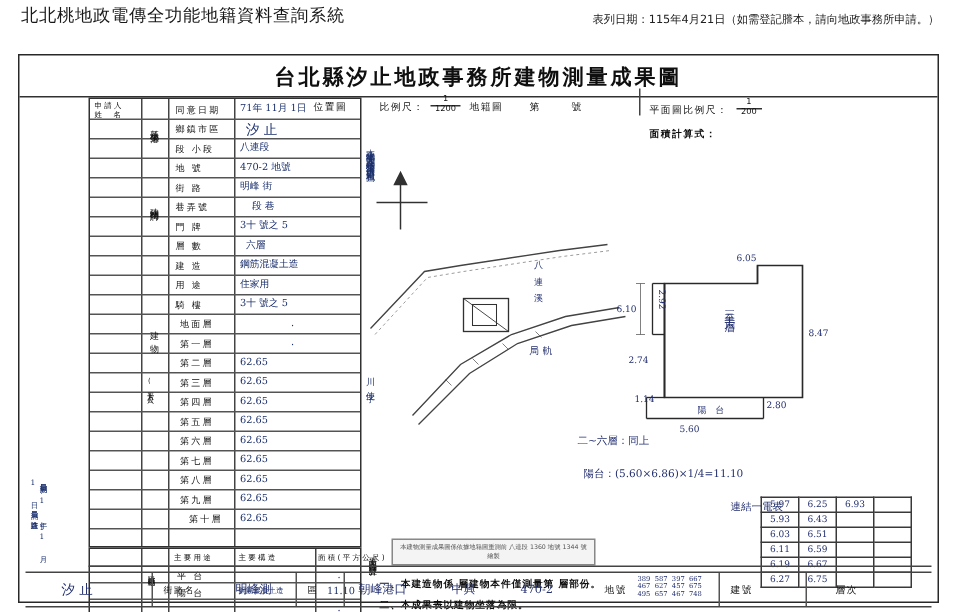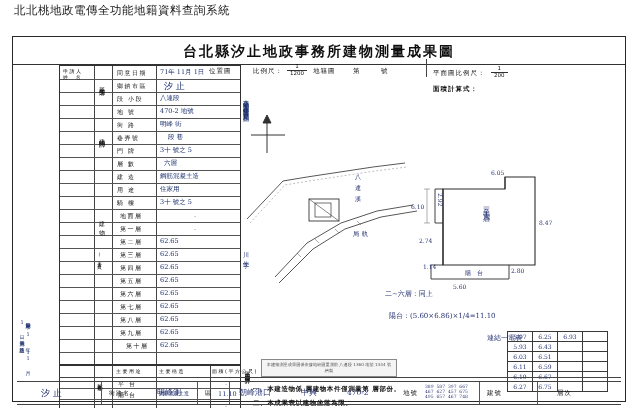--- a/index.html
+++ b/index.html
@@ -124,20 +124,21 @@
   .minitbl{position:absolute;font-size:4.5px;color:#24306e;line-height:1.15;
     font-family:"DejaVu Serif","Liberation Serif",serif;white-space:pre;}
   svg{overflow:visible;}
 </style>
 </head>
 <body>
 
 <div class="scan">
 
   <div class="hdr-sys">北北桃地政電傳全功能地籍資料查詢系統</div>
+  <div class="hdr-date">表列日期：115年4月21日（如需登記謄本，請向地政事務所申請。）</div>
 
   <div class="sheet">
 
     <div class="sheet-title">台北縣汐止地政事務所建物測量成果圖</div>
     <div class="hrule"></div>
 
     <div class="sub-pos" style="left:196px;top:30px;">位置圖</div>
     <div class="sub-pos" style="left:240px;top:30px;">比例尺：</div>
     <div class="frac" style="position:absolute;left:274px;top:27px;">
       <span class="num">1</span>

